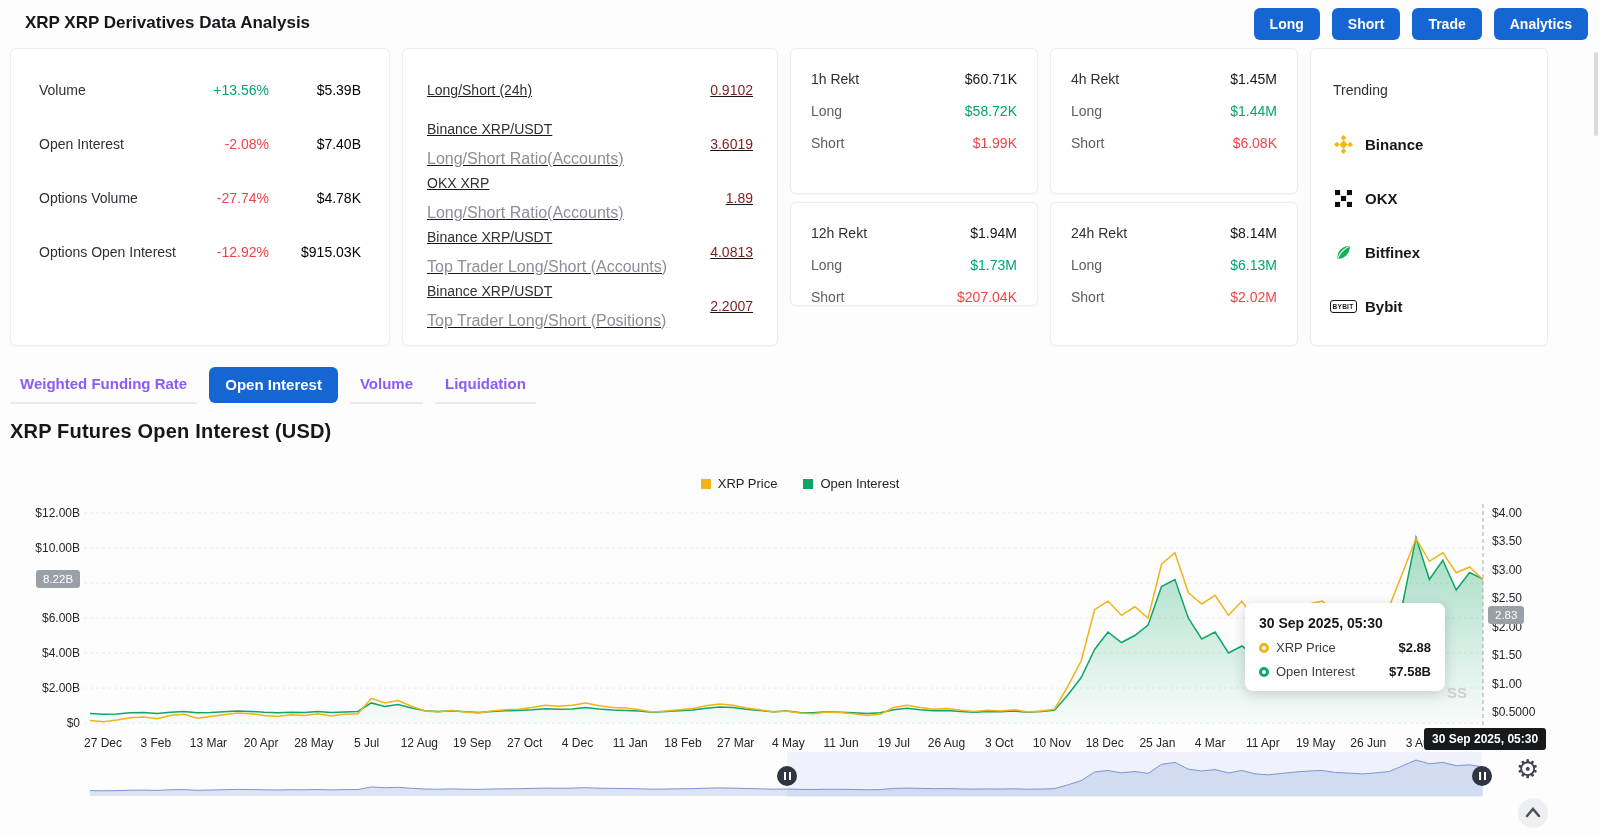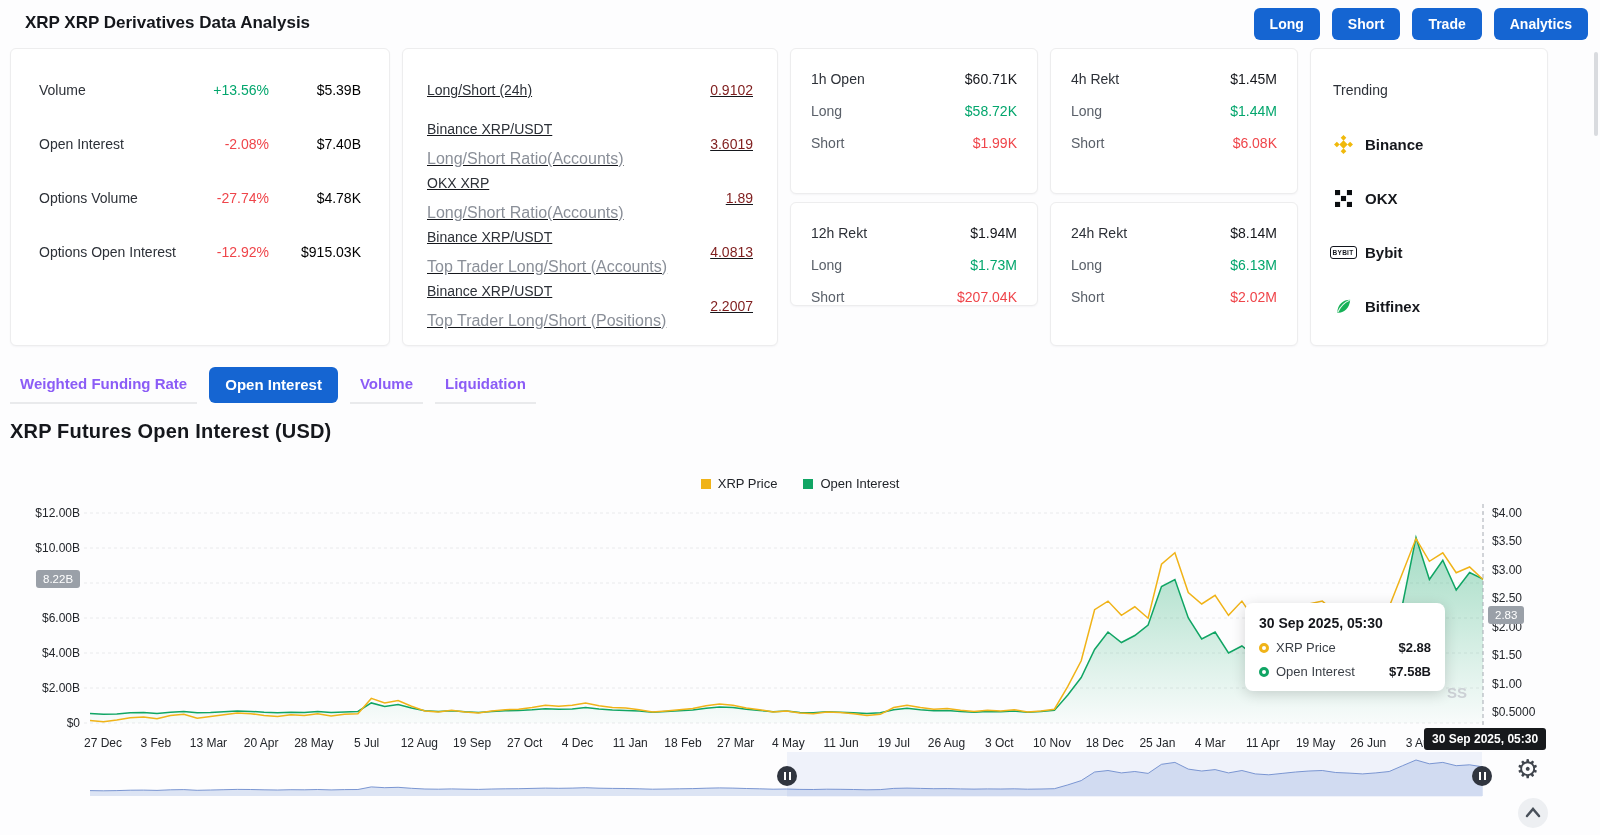--- a/index.html
+++ b/index.html
@@ -153,21 +153,21 @@
             <div class="ratio-main">Binance XRP/USDT</div>
             <div class="ratio-sub">Top Trader Long/Short (Positions)</div>
           </div>
           <div class="ratio-value">2.2007</div>
         </div>
       </div>
   </section>
 
   <section class="card rekt" id="rekt-0">
       <div class="rekt-row first">
-        <span class="rekt-title">1h Open</span>
+        <span class="rekt-title">1h Rekt</span>
         <span class="rekt-total">$60.71K</span>
       </div>
       <div class="rekt-row">
         <span class="rekt-label">Long</span>
         <span class="up">$58.72K</span>
       </div>
       <div class="rekt-row">
         <span class="rekt-label">Short</span>
         <span class="down">$1.99K</span>
       </div>
@@ -241,32 +241,32 @@
                 <rect x="7" y="7" width="6" height="6"></rect>
                 <rect y="14" width="6" height="6"></rect>
                 <rect x="14" y="14" width="6" height="6"></rect>
               </g>
             </svg>
           </span>
           <span class="trend-name">OKX</span>
         </div>
         <div class="trend-item">
           <span class="icon">
-            <span class="bybit-logo">BYBIT</span>
-          </span>
-          <span class="trend-name">Bybit</span>
-        </div>
-        <div class="trend-item">
-          <span class="icon">
             <svg viewBox="0 0 20 20" width="19" height="19">
               <path d="M3.5 16.5 C3.5 8 9.5 3 17 3 C16.5 12.5 9.5 17.5 3.5 16.5 Z" fill="#16b157"></path>
               <path d="M4 16 C7 9.5 11.5 5.5 16.5 3.5" stroke="#e8f7ef" stroke-width="1.1" fill="none"></path>
             </svg>
           </span>
           <span class="trend-name">Bitfinex</span>
+        </div>
+        <div class="trend-item">
+          <span class="icon">
+            <span class="bybit-logo">BYBIT</span>
+          </span>
+          <span class="trend-name">Bybit</span>
         </div>
       </div>
   </section>
 
   <nav class="tabs" id="tabs">
       <div class="tab">Weighted Funding Rate</div>
       <div class="tab active">Open Interest</div>
       <div class="tab">Volume</div>
       <div class="tab">Liquidation</div>
     </nav>

